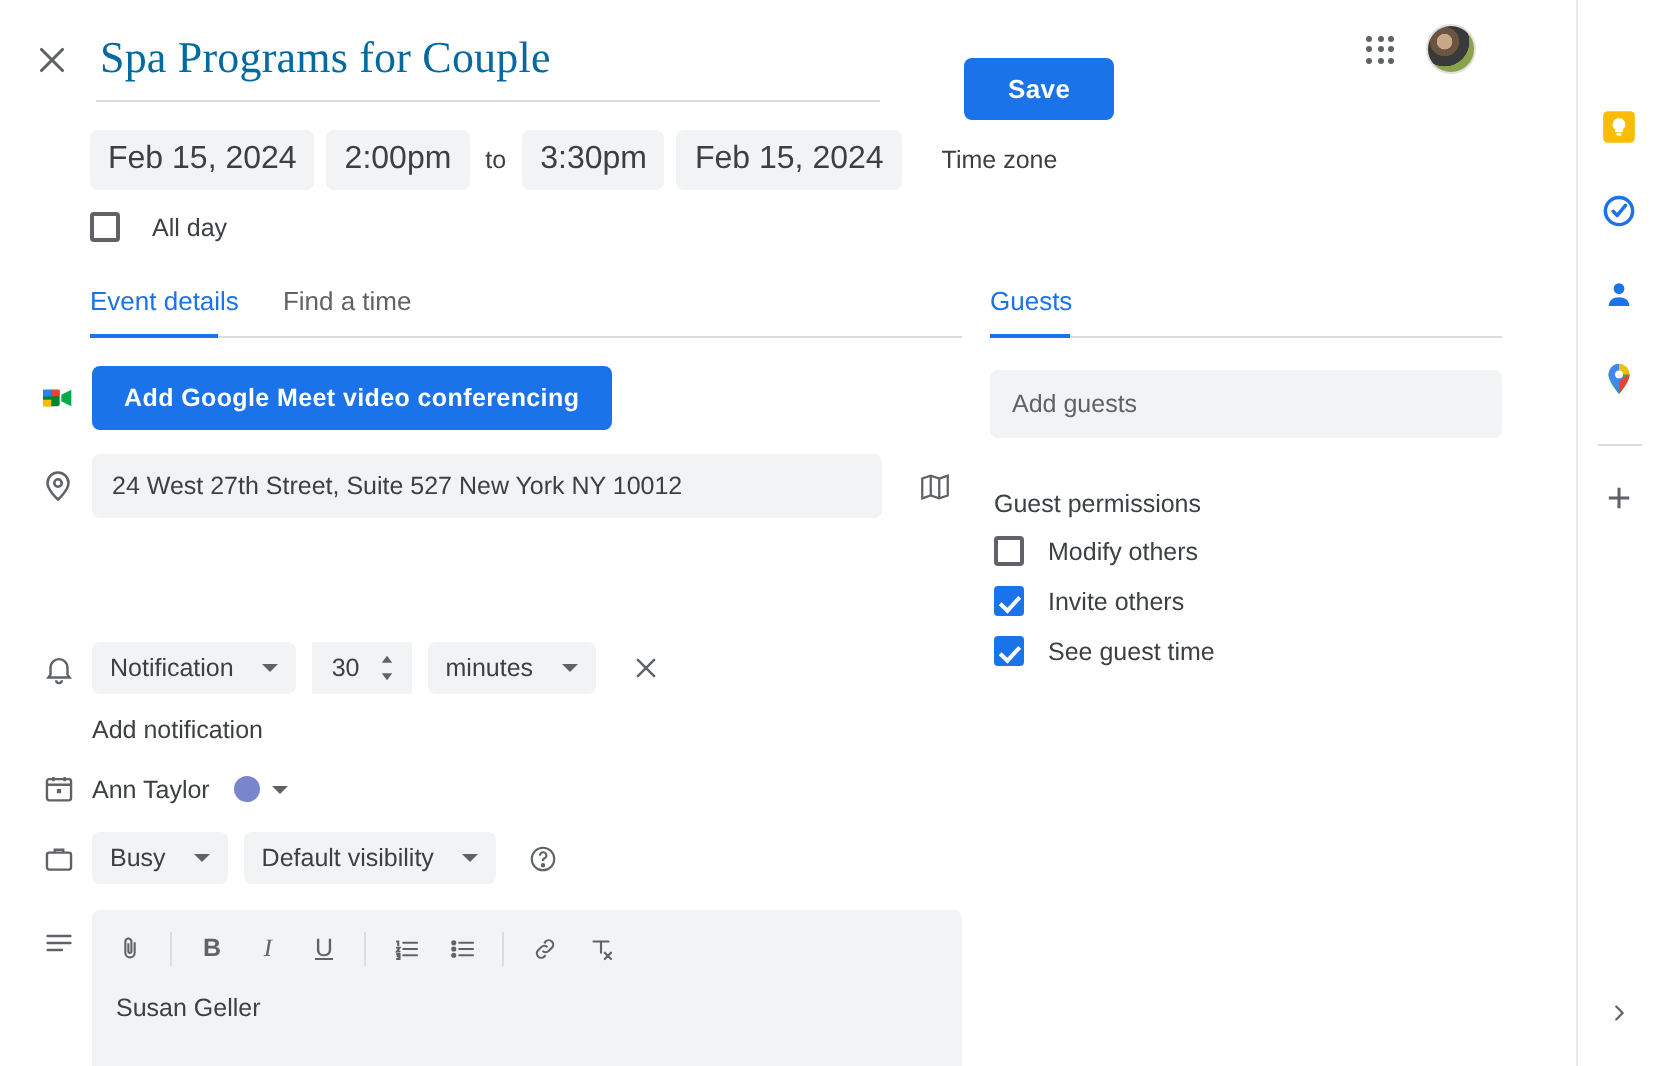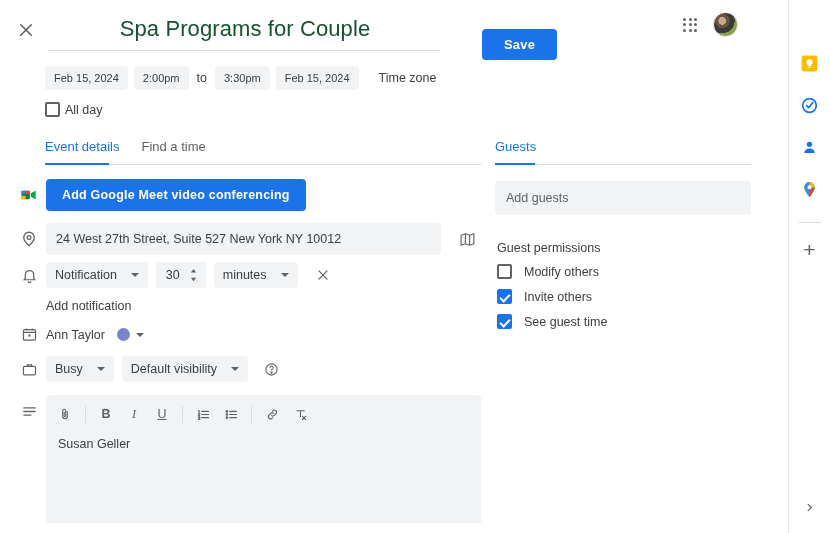--- a/index.html
+++ b/index.html
@@ -18,50 +18,49 @@
   
   .hdr { display: flex; align-items: flex-start; padding: 14px 0 0 12px; }
   .close-btn {
     width: 28px; height: 28px; flex: 0 0 28px;
     display: flex; align-items: center; justify-content: center;
     cursor: pointer; border-radius: 50%; color: #5f6368;
     margin-top: 2px;
   }
   .title-wrap { flex: 1; margin-left: 8px; position: relative; }
   .title-input {
-    font-size: 22px; line-height: 30px; color: #14532d;
-    font-family: Liberation Sans, sans-serif;
+    font-size: 22px; line-height: 30px; color: #0369a1;
+    font-family: Liberation Serif, serif;
     border: none; outline: none; background: transparent;
     width: 392px; padding: 0 0 6px 2px;
     border-bottom: 1px solid #dadce0;
     letter-spacing: .1px;
-    text-align: center;
   }
   .save-btn {
     position: absolute; left: 434px; top: 15px;
     background: #1a73e8; color: #fff;
     font-size: 13px; font-weight: bold;
     font-family: "Liberation Sans", sans-serif;
     border: none; border-radius: 4px;
     padding: 8px 22px; cursor: pointer;
     letter-spacing: .2px;
   }
 
   
   .dt-row { display: flex; align-items: center; gap: 6px; padding: 14px 0 0 45px; }
   .chip {
     background: #f1f3f4; border-radius: 4px;
-    font-size: 11px; color: #3c4043;
+    font-size: 16px; color: #3c4043;
     padding: 6px 9px; cursor: pointer; white-space: nowrap;
   }
   .plain-lbl { font-size: 12.5px; color: #3c4043; padding: 0 2px; }
   .tz-btn { font-size: 12.5px; color: #3c4043; padding: 6px 8px; margin-left: 6px; cursor: pointer; border-radius: 4px; }
 
   
-  .allday-row { display: flex; align-items: center; gap: 5px; padding: 11px 0 0 45px; }
+  .allday-row { display: flex; align-items: center; gap: 16px; padding: 11px 0 0 45px; }
   .cbx {
     width: 15px; height: 15px; border: 2px solid #5f6368;
     border-radius: 2px; background: #fff; cursor: pointer;
     flex: 0 0 15px; position: relative;
   }
   .cbx.checked { background: #1a73e8; border-color: #1a73e8; }
   .cbx.checked::after {
     content: ""; position: absolute; left: 3.4px; top: .5px;
     width: 4px; height: 8px; border: solid #fff;
     border-width: 0 2px 2px 0; transform: rotate(43deg);
@@ -272,21 +271,21 @@
             <div class="map-ic">
               <svg width="17" height="17" viewBox="0 0 24 24" fill="none" stroke="currentColor" stroke-width="1.6">
                 <path d="M3 6l6-2 6 2 6-2v14l-6 2-6-2-6 2z"></path>
                   <path d="M9 4v14M15 6v14"></path>
               </svg>
             </div>
           </div>
         </div>
 
         
-        <div class="frow" style="padding-top:7px;">
+        <div class="frow" style="padding-top:18px;margin-top:44px;">
           <div class="ficon">
             <svg width="17" height="17" viewBox="0 0 24 24" fill="none" stroke="currentColor" stroke-width="1.7">
               <path d="M18 16V11a6 6 0 10-12 0v5l-1.5 2h15z"></path>
                 <path d="M10 20a2 2 0 004 0"></path>
             </svg>
           </div>
           <div class="fbody">
             <div class="drop">
               <span>Notification</span>
               <span class="caret"></span>

